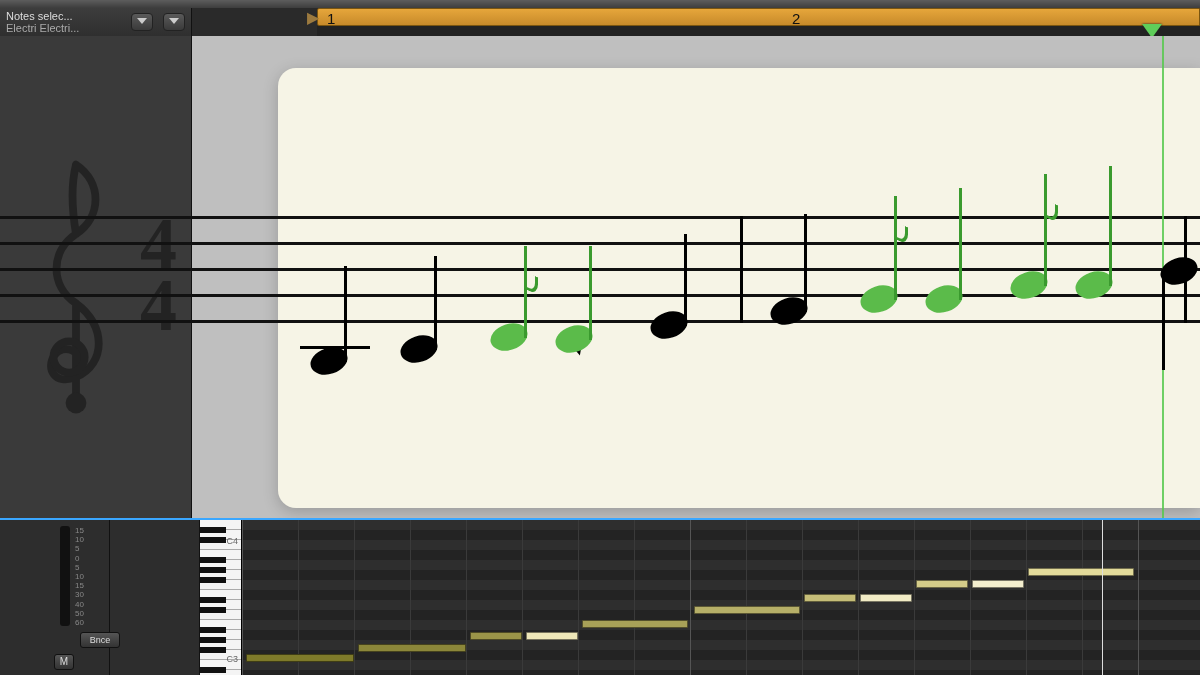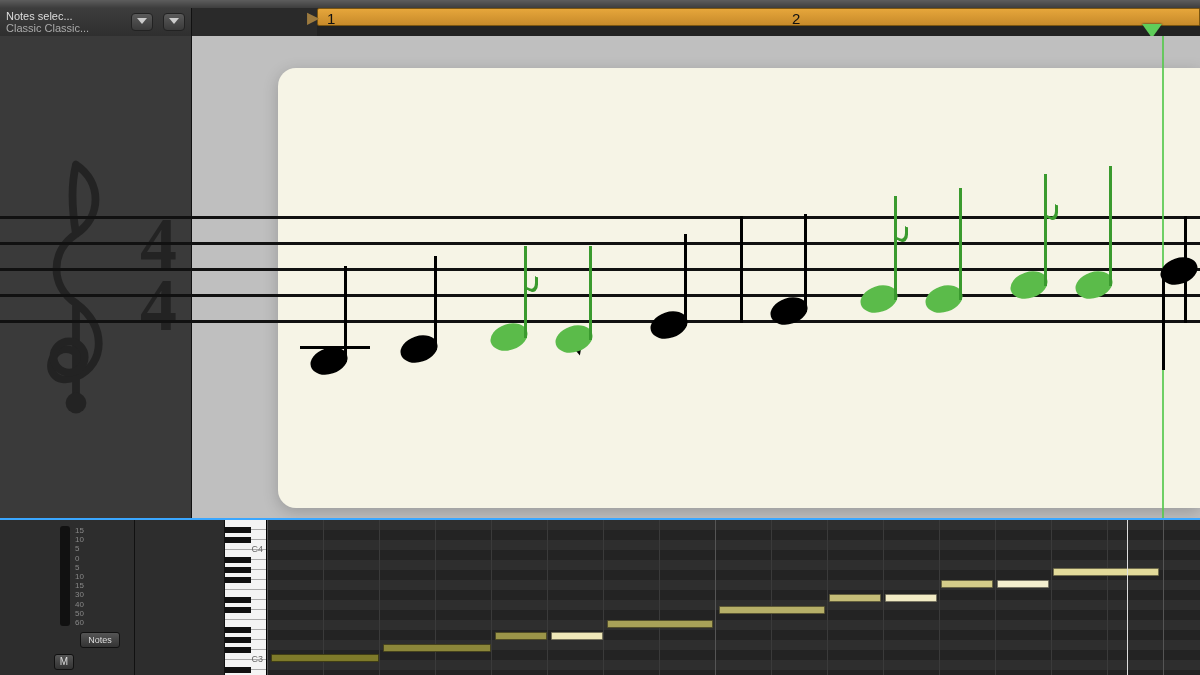--- a/index.html
+++ b/index.html
@@ -45,21 +45,21 @@
   
   .clef-sig { position:absolute; top:120px; left:16px; width:230px; height:280px; opacity:0.55; }
   .timesig { position:absolute; left:140px; top:178px; font-family: Georgia, serif; font-size:74px; font-weight:bold; color:#111; opacity:0.55; line-height:0.82; }
 
   .cursor-arrow { position:absolute; color:#000; font-size:18px; pointer-events:none; }
 
   .playhead-line { position:absolute; top:0; bottom:0; width:2px; background:#57c84d; opacity:0.85; }
 
   
   .lower { position:absolute; top:518px; left:0; right:0; bottom:0; background:#2a2a2a; border-top:2px solid #3aa7ff; display:flex; }
-  .mixer-strip { width:135px; background:#2d2d2d; border-right:1px solid #111; position:relative; }
+  .mixer-strip { width:110px; background:#2d2d2d; border-right:1px solid #111; position:relative; }
   .fader-slot { position:absolute; left:60px; top:6px; width:10px; height:100px; background:#111; border-radius:3px; }
   .fader-marks { position:absolute; left:75px; top:6px; font-size:8px; color:#888; line-height:1.15; }
   .bnce-btn { position:absolute; left:80px; top:112px; width:40px; height:16px; background:linear-gradient(#555,#333); border:1px solid #111; border-radius:3px; color:#ddd; font-size:9px; text-align:center; line-height:14px; }
   .mute-btn { position:absolute; left:54px; top:134px; width:20px; height:16px; background:linear-gradient(#555,#333); border:1px solid #111; border-radius:3px; color:#ddd; font-size:10px; text-align:center; line-height:14px; }
 
   .pr-header { width:90px; background:#2d2d2d; border-right:1px solid #111; }
   .piano-keys { width:42px; background:#fff; position:relative; border-right:1px solid #000; }
   .wkey { position:absolute; left:0; right:0; border-bottom:1px solid #aaa; background:#f4f4f4; }
   .bkey { position:absolute; left:0; width:26px; background:#111; z-index:2; }
   .klabel { position:absolute; right:3px; font-size:9px; color:#666; }
@@ -75,21 +75,21 @@
 </style>
 </head>
 <body>
 
 <div class="menubar"></div>
 
 <div class="ruler-row">
   <div class="inspector-head">
     <div class="titles">
       <div class="title1">Notes selec...</div>
-      <div class="title2">Classic Classic...</div>
+      <div class="title2">Electri Electri...</div>
     </div>
     <div class="head-btn">
       <svg width="10" height="8">
           <path d="M0 0 L10 0 L5 6 Z" fill="#ccc"></path>
         </svg>
     </div>
     <div class="head-btn">
       <svg width="10" height="8">
           <path d="M0 0 L10 0 L5 6 Z" fill="#ccc"></path>
         </svg>
@@ -171,21 +171,21 @@
         <div>5</div>
         <div>0</div>
         <div>5</div>
         <div>10</div>
         <div>15</div>
         <div>30</div>
         <div>40</div>
         <div>50</div>
         <div>60</div>
       </div>
-    <div class="bnce-btn">Notes</div>
+    <div class="bnce-btn">Bnce</div>
     <div class="mute-btn">M</div>
   </div>
   <div class="pr-header"></div>
   <div class="piano-keys" id="piano-keys">
       <div class="wkey" style="top: 0px; height: 10px;"></div>
       <div class="wkey" style="top: 10px; height: 10px;"></div>
       <div class="wkey" style="top: 20px; height: 10px;"></div>
       <div class="wkey" style="top: 30px; height: 10px;"></div>
       <div class="wkey" style="top: 40px; height: 10px;"></div>
       <div class="wkey" style="top: 50px; height: 10px;"></div>
@@ -203,21 +203,21 @@
       <div class="bkey" style="top: 17px; height: 6px;"></div>
       <div class="bkey" style="top: 37px; height: 6px;"></div>
       <div class="bkey" style="top: 47px; height: 6px;"></div>
       <div class="bkey" style="top: 57px; height: 6px;"></div>
       <div class="bkey" style="top: 77px; height: 6px;"></div>
       <div class="bkey" style="top: 87px; height: 6px;"></div>
       <div class="bkey" style="top: 107px; height: 6px;"></div>
       <div class="bkey" style="top: 117px; height: 6px;"></div>
       <div class="bkey" style="top: 127px; height: 6px;"></div>
       <div class="bkey" style="top: 147px; height: 6px;"></div>
-      <div class="klabel" style="top: 24px; padding-left: 39px;">C4</div>
+      <div class="klabel" style="top: 16px; padding-left: 39px;">C4</div>
       <div class="klabel" style="top: 134px;">C3</div>
     </div>
   <div class="pr-grid" id="pr-grid">
       <div class="pr-row" style="top: 0px; height: 10px;"></div>
       <div class="pr-row dark" style="top: 10px; height: 10px;"></div>
       <div class="pr-row" style="top: 20px; height: 10px;"></div>
       <div class="pr-row dark" style="top: 30px; height: 10px;"></div>
       <div class="pr-row" style="top: 40px; height: 10px;"></div>
       <div class="pr-row dark" style="top: 50px; height: 10px;"></div>
       <div class="pr-row" style="top: 60px; height: 10px;"></div>

